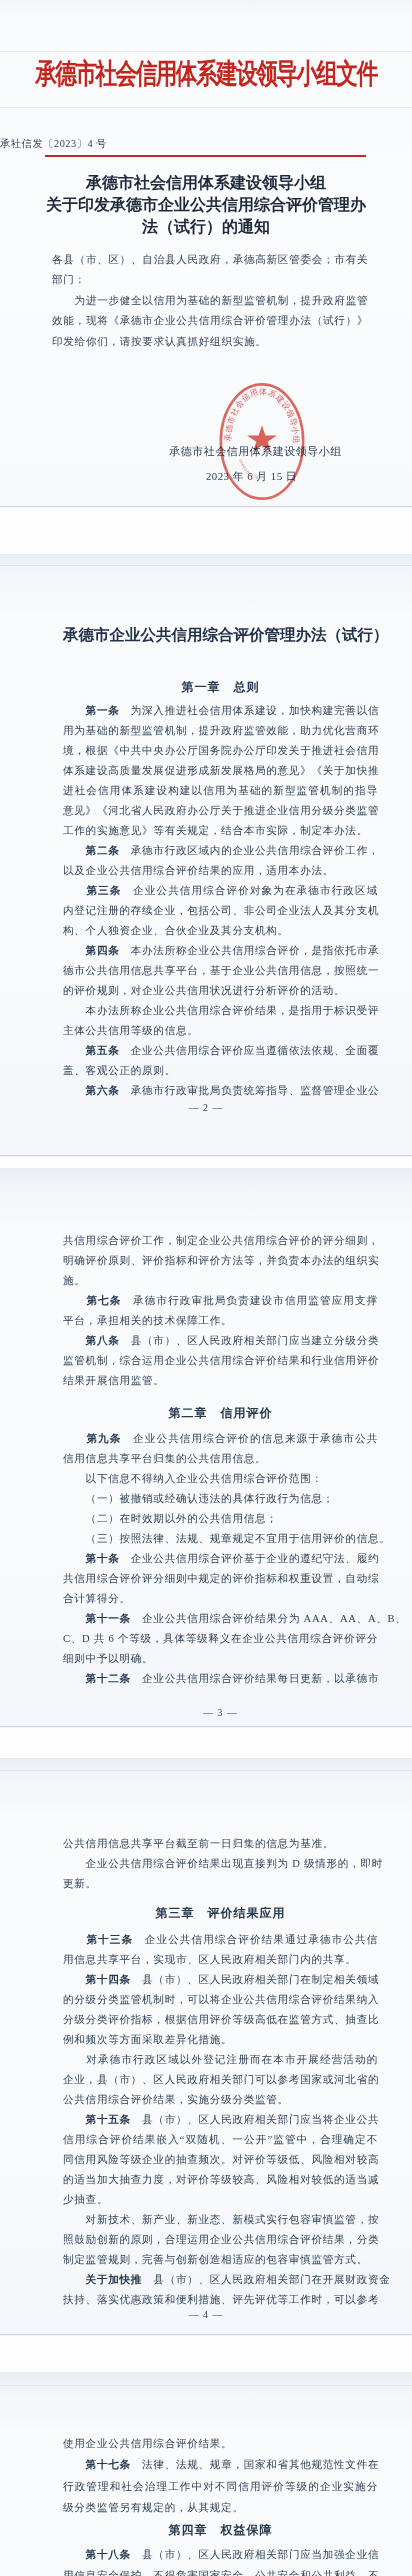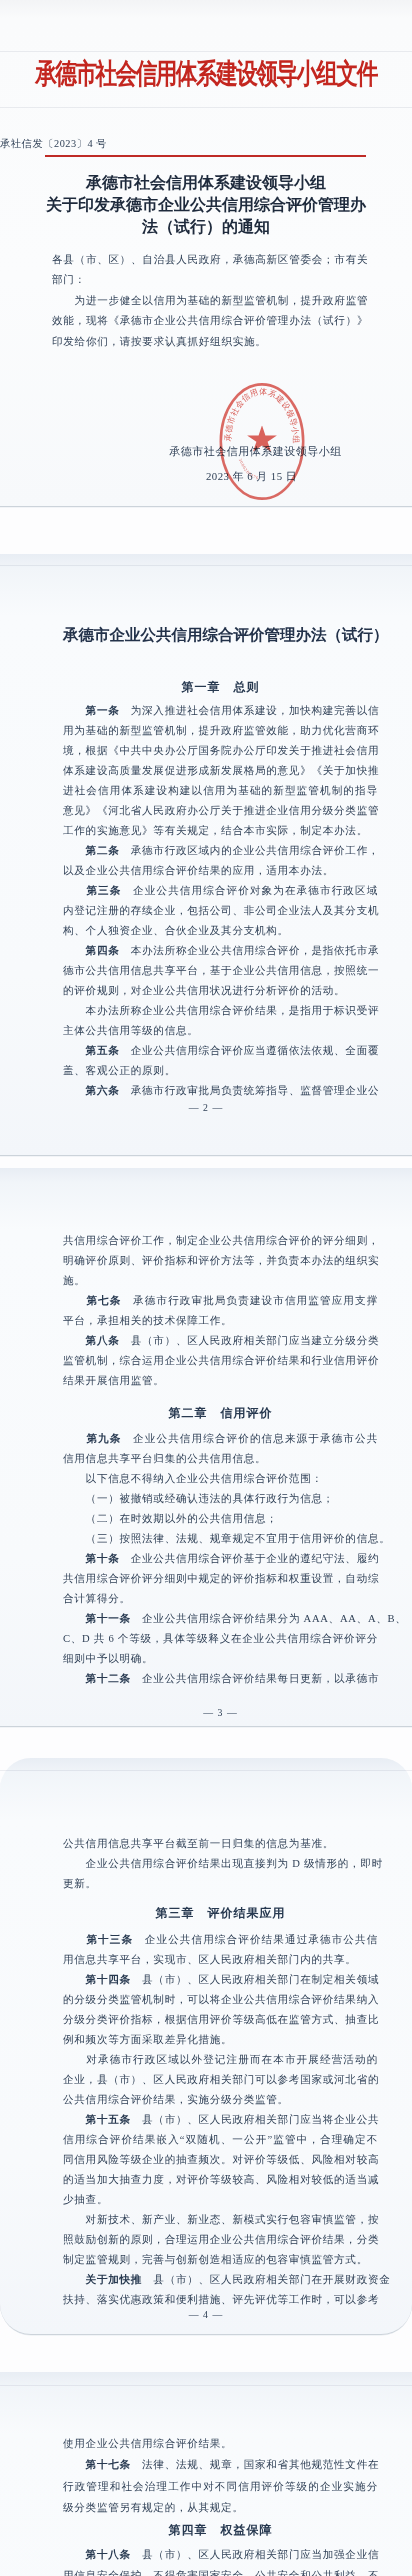--- a/index.html
+++ b/index.html
@@ -4,21 +4,21 @@
 <style>
   html,body{margin:0;padding:0;background:#fdfdfe;}
   .doc{position:relative;width:412px;height:2910px;overflow:hidden;background:#fdfdfe;
        font-family:"Liberation Serif","DejaVu Serif",serif;}
   .page{position:absolute;left:0;width:412px;
         background:linear-gradient(180deg,#e8edf4 0,#f1f5f9 14.4px,#f9fbfd 62px,#f8fafc 70%,#f3f6fa 100%);
         border-bottom:0.5px solid #ccd3da;box-shadow:0 0.5px 0 #e6ebf0;}
   #p1{top:0;height:506px;background:linear-gradient(180deg,#f3f4f6 0,#fafbfc 18.5px,#fbfcfd 55%,#f7f9fb 100%);}
   #p2{top:554px;height:601px;}
   #p3{top:1168px;height:558px;padding-left:29px;}
-  #p4{top:1758px;height:576px;border-radius:31px;}
+  #p4{top:1758px;height:576px;}
   #p5{top:2372px;height:538px;border-bottom:none;}
 
   
   .h-title{position:absolute;top:54px;left:0;width:100%;text-align:center;color:#c3261f;
            font-size:21.6px;font-weight:700;letter-spacing:-1.5px;white-space:nowrap;
            transform:scaleY(1.3);transform-origin:top center;}
   .doc-num{position:absolute;top:137px;left:0;width:100%;text-align:left;font-size:10.3px;
            letter-spacing:0.5px;color:#2e3f55;}
   .red-rule{position:absolute;top:155px;left:45px;width:321px;height:2.1px;background:#bf2b26;}
   .n-title{position:absolute;top:172px;left:0;width:100%;text-align:center;font-weight:700;

